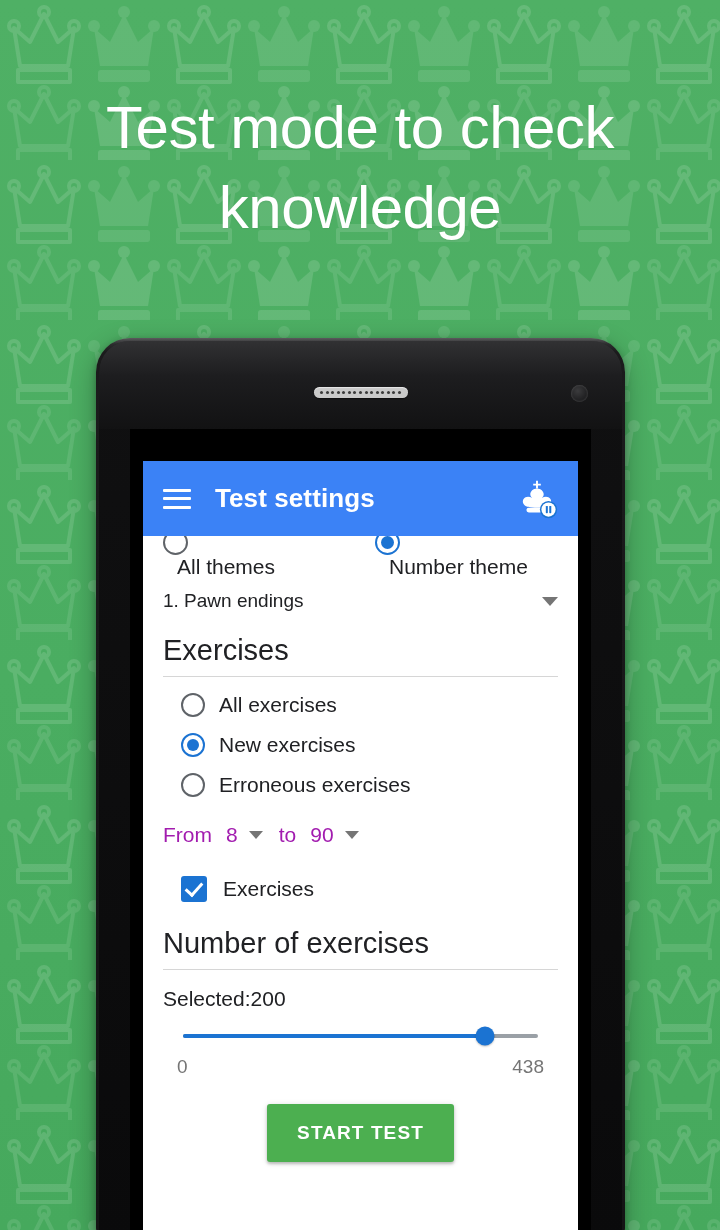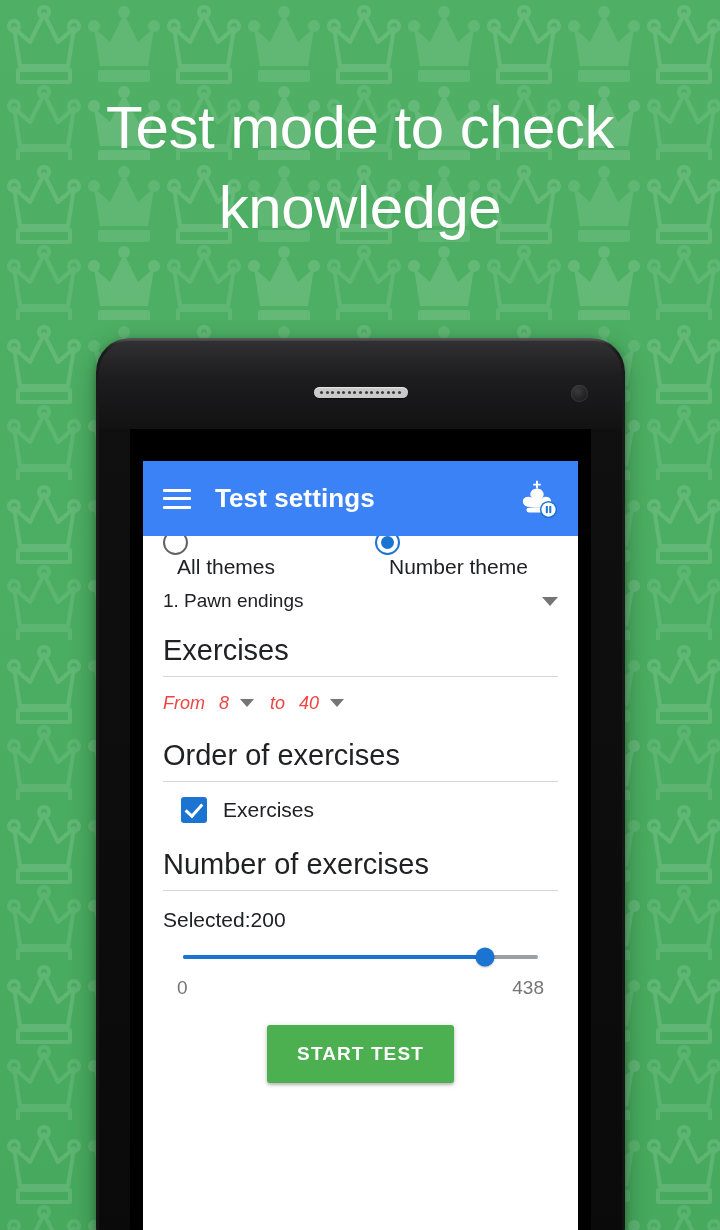--- a/index.html
+++ b/index.html
@@ -144,21 +144,21 @@
   .section-header{
     font-size:29px;color:#202124;padding:10px 0 9px 0;
     border-bottom:1px solid #d6d6d6;
   }
 
   .ex-opt{display:flex;align-items:center;height:40px;cursor:pointer;padding-left:18px;}
   .ex-opt .radio{width:24px;height:24px;}
   .ex-opt .radio.checked:after{width:12px;height:12px;margin:-6px 0 0 -6px;}
   .ex-list{padding:8px 0 4px 0;}
 
-  .diff-row{height:52px;display:flex;align-items:center;font-size:18px;color:#ef4444;font-style:italic;}
+  .diff-row{height:52px;display:flex;align-items:center;font-size:21px;color:#a21caf;}
   .diff-row .lbl{margin-right:14px;}
   .diff-row .val{margin-right:11px;}
   .diff-row .gap{width:16px;}
 
   .check-row{display:flex;align-items:center;height:56px;padding-left:18px;cursor:pointer;}
   .checkbox{
     width:26px;height:26px;flex:none;border-radius:3px;background:#1b73d2;
     position:relative;
   }
   .checkbox:after{
@@ -294,32 +294,45 @@
               <span class="radio-label">Number theme</span>
             </div>
           </div>
 
           <div class="dropdown-row">
             <span class="dropdown-value">1. Pawn endings</span>
             <span class="caret"></span>
           </div>
 
           <div class="section-header">Exercises</div>
+          <div class="ex-list">
+            <div class="ex-opt">
+              <span class="radio"></span>
+              <span class="radio-label">All exercises</span>
+            </div>
+            <div class="ex-opt">
+              <span class="radio checked"></span>
+              <span class="radio-label">New exercises</span>
+            </div>
+            <div class="ex-opt">
+              <span class="radio"></span>
+              <span class="radio-label">Erroneous exercises</span>
+            </div>
+          </div>
 
           <div class="diff-row">
             <span class="lbl">From</span>
             <span class="val">8</span>
             <span class="caret small"></span>
             <span class="gap"></span>
             <span class="lbl">to</span>
-            <span class="val">40</span>
+            <span class="val">90</span>
             <span class="caret small"></span>
           </div>
 
-          <div class="section-header">Order of exercises</div>
           <div class="check-row">
             <span class="checkbox"></span>
             <span class="check-label">Exercises</span>
           </div>
 
           <div class="section-header">Number of exercises</div>
           <div class="selected-row">
             <span>Selected:</span>
             <span>200</span>
           </div>

